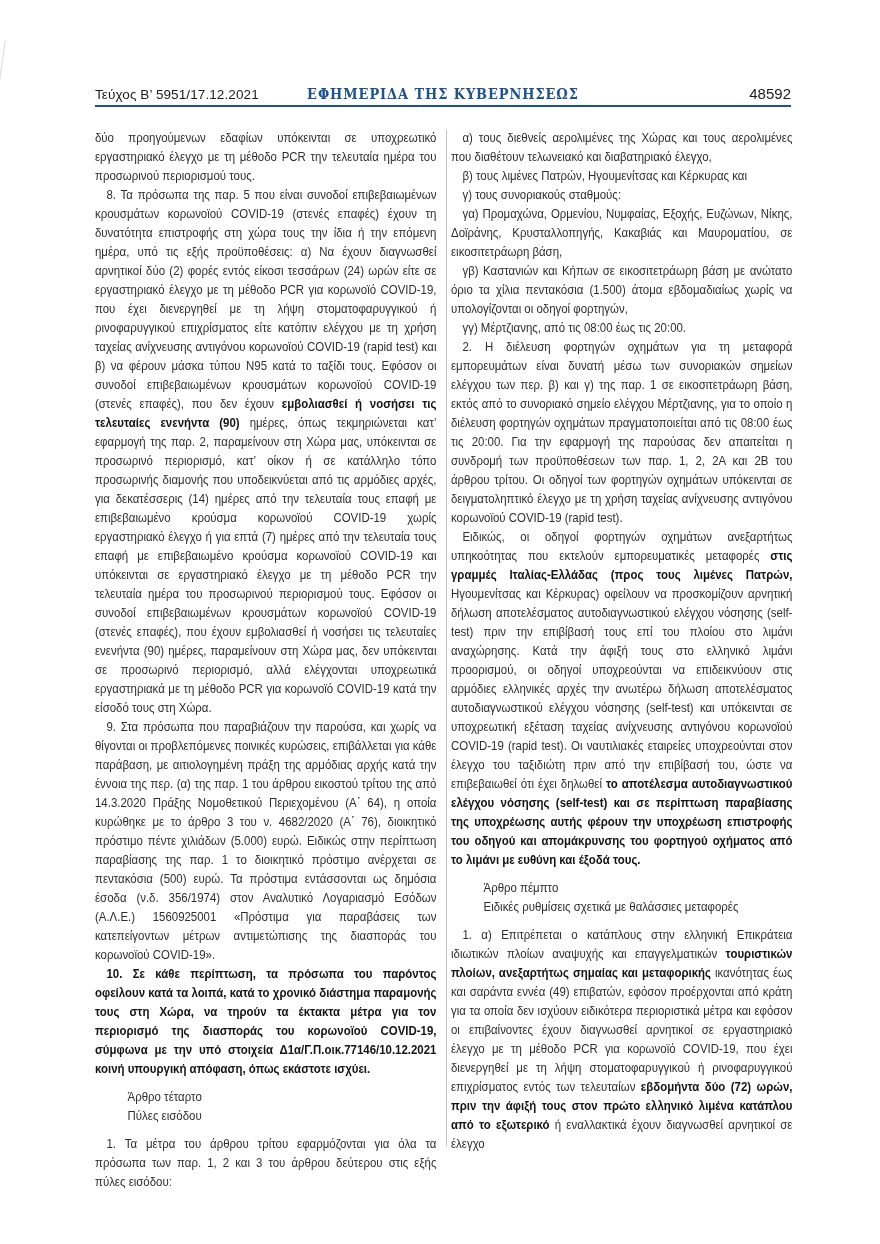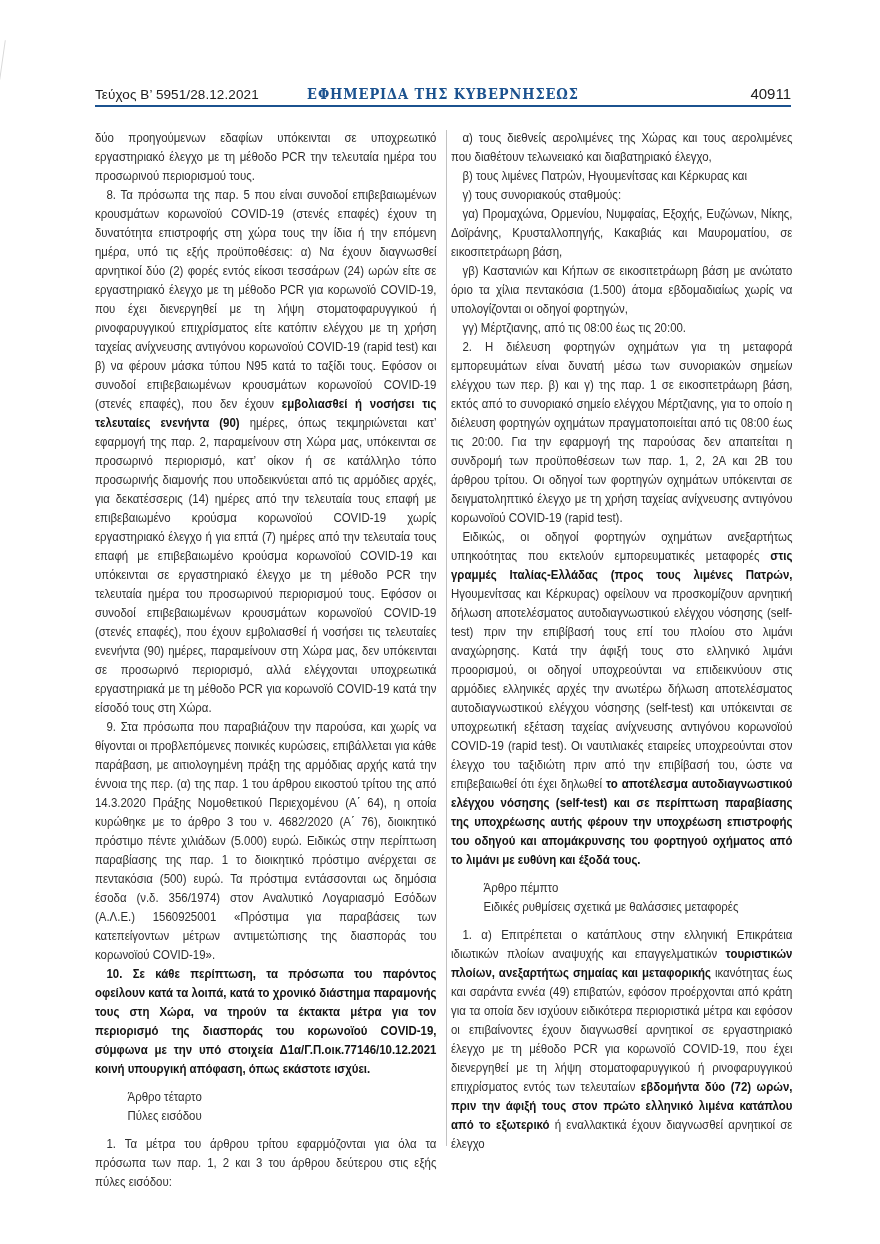--- a/index.html
+++ b/index.html
@@ -62,23 +62,23 @@
     position: absolute; left: 2px; top: 40px; width: 1px; height: 40px;
     background: #d9d9d9; transform: rotate(8deg);
   }
 </style>
 </head>
 <body>
 
 <div class="scan-edge"></div>
 
 <div class="gazette-header">
-  <span class="issue-label">Τεύχος Β’ 5951/28.12.2021</span>
+  <span class="issue-label">Τεύχος Β’ 5951/17.12.2021</span>
   <span class="masthead" style="color: rgb(27, 82, 143);">ΕΦΗΜΕΡΙΔΑ ΤΗΣ ΚΥΒΕΡΝΗΣΕΩΣ</span>
-  <span class="page-number">40911</span>
+  <span class="page-number">48592</span>
 </div>
 <div class="header-rule" style="background: rgb(27, 82, 143);"></div>
 
 <div class="text-column column-left">
     <p class="flush"><span>δύο προηγούμενων εδαφίων υπόκεινται σε υποχρεωτικό εργαστηριακό έλεγχο με τη μέθοδο PCR την τελευταία ημέρα του προσωρινού περιορισμού τους.</span></p>
     <p><span>8. Τα πρόσωπα της παρ. 5 που είναι συνοδοί επιβεβαιωμένων κρουσμάτων κορωνοϊού COVID-19 (στενές επαφές) έχουν τη δυνατότητα επιστροφής στη χώρα τους την ίδια ή την επόμενη ημέρα, υπό τις εξής προϋποθέσεις: α) Να έχουν διαγνωσθεί αρνητικοί δύο (2) φορές εντός είκοσι τεσσάρων (24) ωρών είτε σε εργαστηριακό έλεγχο με τη μέθοδο PCR για κορωνοϊό COVID-19, που έχει διενεργηθεί με τη λήψη στοματοφαρυγγικού ή ρινοφαρυγγικού επιχρίσματος είτε κατόπιν ελέγχου με τη χρήση ταχείας ανίχνευσης αντιγόνου κορωνοϊού COVID-19 (rapid test) και β) να φέρουν μάσκα τύπου N95 κατά το ταξίδι τους. Εφόσον οι συνοδοί επιβεβαιωμένων κρουσμάτων κορωνοϊού COVID-19 (στενές επαφές), που δεν έχουν </span><strong>εμβολιασθεί ή νοσήσει τις τελευταίες ενενήντα (90)</strong><span> ημέρες, όπως τεκμηριώνεται κατ’ εφαρμογή της παρ. 2, παραμείνουν στη Χώρα μας, υπόκεινται σε προσωρινό περιορισμό, κατ’ οίκον ή σε κατάλληλο τόπο προσωρινής διαμονής που υποδεικνύεται από τις αρμόδιες αρχές, για δεκατέσσερις (14) ημέρες από την τελευταία τους επαφή με επιβεβαιωμένο κρούσμα κορωνοϊού COVID-19 χωρίς εργαστηριακό έλεγχο ή για επτά (7) ημέρες από την τελευταία τους επαφή με επιβεβαιωμένο κρούσμα κορωνοϊού COVID-19 και υπόκεινται σε εργαστηριακό έλεγχο με τη μέθοδο PCR την τελευταία ημέρα του προσωρινού περιορισμού τους. Εφόσον οι συνοδοί επιβεβαιωμένων κρουσμάτων κορωνοϊού COVID-19 (στενές επαφές), που έχουν εμβολιασθεί ή νοσήσει τις τελευταίες ενενήντα (90) ημέρες, παραμείνουν στη Χώρα μας, δεν υπόκεινται σε προσωρινό περιορισμό, αλλά ελέγχονται υποχρεωτικά εργαστηριακά με τη μέθοδο PCR για κορωνοϊό COVID-19 κατά την είσοδό τους στη Χώρα.</span></p>
     <p><span>9. Στα πρόσωπα που παραβιάζουν την παρούσα, και χωρίς να θίγονται οι προβλεπόμενες ποινικές κυρώσεις, επιβάλλεται για κάθε παράβαση, με αιτιολογημένη πράξη της αρμόδιας αρχής κατά την έννοια της περ. (α) της παρ. 1 του άρθρου εικοστού τρίτου της από 14.3.2020 Πράξης Νομοθετικού Περιεχομένου (Α΄ 64), η οποία κυρώθηκε με το άρθρο 3 του ν. 4682/2020 (Α΄ 76), διοικητικό πρόστιμο πέντε χιλιάδων (5.000) ευρώ. Ειδικώς στην περίπτωση παραβίασης της παρ. 1 το διοικητικό πρόστιμο ανέρχεται σε πεντακόσια (500) ευρώ. Τα πρόστιμα εντάσσονται ως δημόσια έσοδα (ν.δ. 356/1974) στον Αναλυτικό Λογαριασμό Εσόδων (Α.Λ.Ε.) 1560925001 «Πρόστιμα για παραβάσεις των κατεπείγοντων μέτρων αντιμετώπισης της διασποράς του κορωνοϊού COVID-19».</span></p>
     <p><strong>10. Σε κάθε περίπτωση, τα πρόσωπα του παρόντος οφείλουν κατά τα λοιπά, κατά το χρονικό διάστημα παραμονής τους στη Χώρα, να τηρούν τα έκτακτα μέτρα για τον περιορισμό της διασποράς του κορωνοϊού COVID-19, σύμφωνα με την υπό στοιχεία Δ1α/Γ.Π.οικ.77146/10.12.2021 κοινή υπουργική απόφαση, όπως εκάστοτε ισχύει.</strong></p>
     <div class="article-heading">
       <div>Άρθρο τέταρτο</div>

